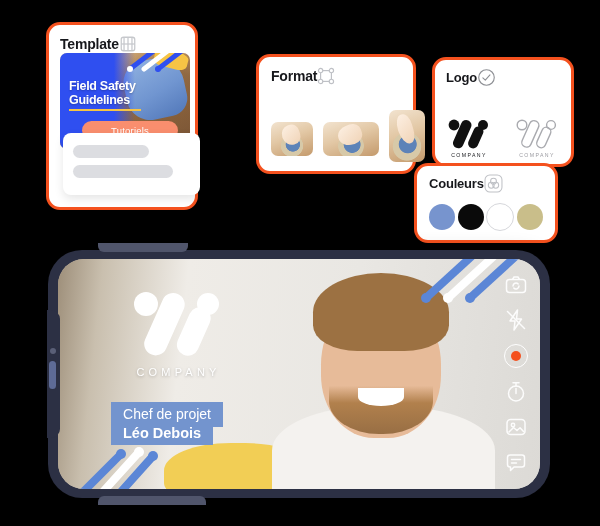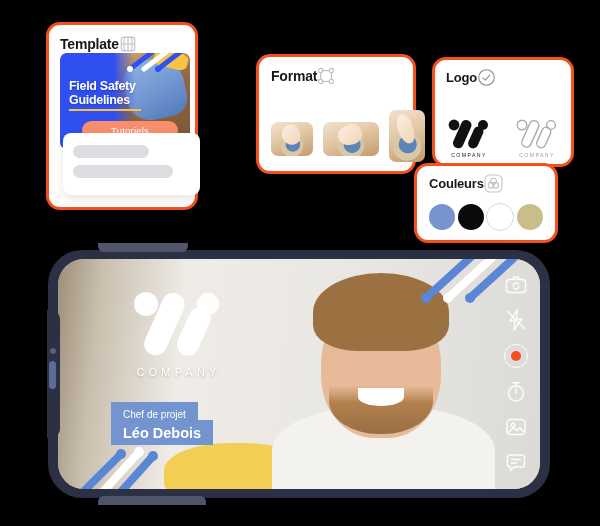--- a/index.html
+++ b/index.html
@@ -102,21 +102,21 @@
      background:linear-gradient(#c9a07a00 0 30%,#a8763f 55%,#8a6135 100%);
      border-radius:0 0 48% 48%;opacity:.85;}
   .man .mouth{position:absolute;left:41%;top:56%;width:18%;height:8%;background:#fff;border-radius:0 0 50% 50%;}
 
   .brand{position:absolute;left:11%;top:14%;width:28%;text-align:center;}
   .brand-cap{margin-top:5px;font-size:11px;letter-spacing:4.2px;color:#fff;
      text-shadow:0 1px 3px rgba(0,0,0,.25);}
   .badge{position:absolute;left:11%;height:25px;display:flex;align-items:center;
      padding:0 12px;background:#7394CE;color:#fff;box-sizing:border-box;}
   #badge-name{top:51%;font-size:14.5px;font-weight:bold;}
-  #badge-role{top:62%;font-size:10px;}
+  #badge-role{top:62%;font-size:14px;}
 
   .ctrls{position:absolute;right:9px;top:6%;bottom:6%;width:30px;
      display:flex;flex-direction:column;justify-content:space-between;align-items:center;}
   .ctrl{width:24px;height:24px;opacity:.93;}
   .rec{width:22px;height:22px;border:1.6px solid rgba(255,255,255,.95);border-radius:50%;
      display:flex;align-items:center;justify-content:center;}
   .rec i{width:10px;height:10px;border-radius:50%;background:#F4511E;display:block;}
 
   .notch{position:absolute;left:10%;top:-7px;width:90px;height:9px;background:#50556B;
      border-radius:0 0 6px 6px;}

